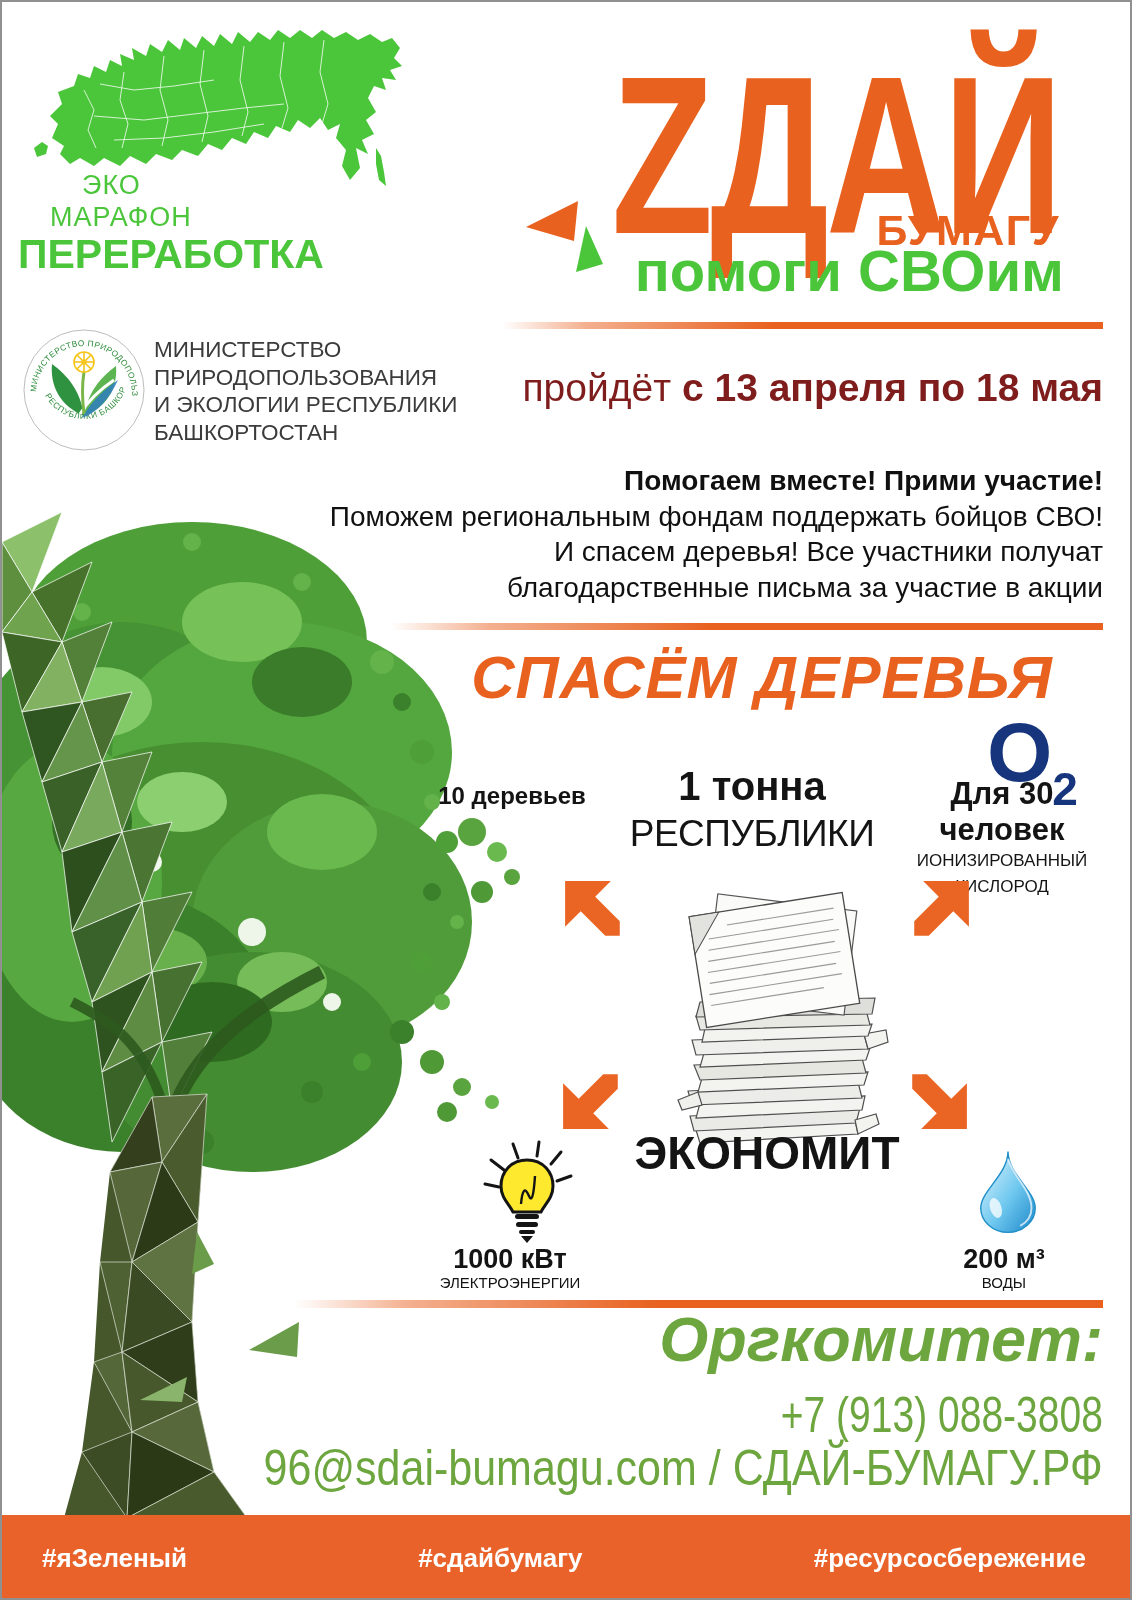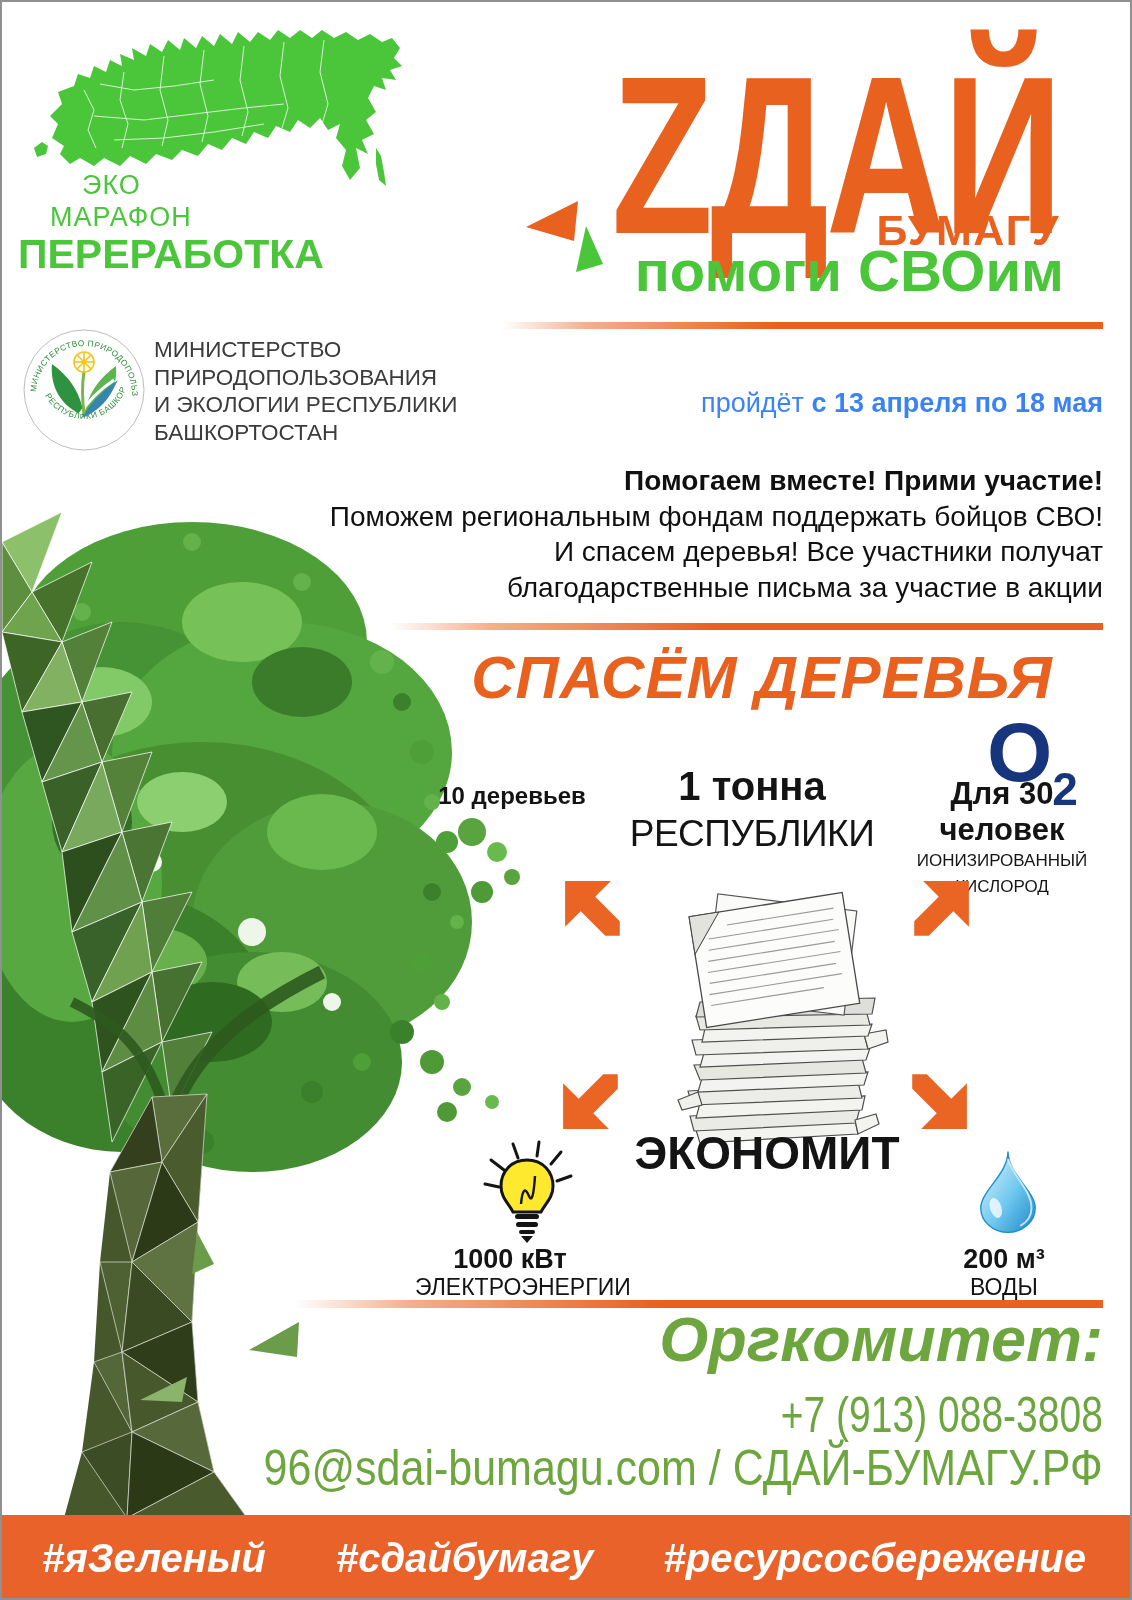--- a/index.html
+++ b/index.html
@@ -22,21 +22,21 @@
   }
   .zdai-sub{position:absolute;right:70px;top:191px;font-size:43px;font-weight:bold;letter-spacing:1.5px;color:var(--orange,#e8611f);line-height:1;margin-top:16px;}
   .tagline{position:absolute;right:66px;top:240px;font-size:58px;font-weight:bold;color:var(--bright-green,#4bc63b);line-height:1;}
   
   .divider{position:absolute;right:27px;background:linear-gradient(90deg,rgba(232,97,31,0) 0%,rgba(232,97,31,.5) 14%,var(--orange,#e8611f) 45%,var(--orange,#e8611f) 100%);}
   .d1{left:500px;top:320px;height:7px;}
   .d2{left:388px;top:621px;height:7px;}
   .d3{left:293px;top:1298px;height:8px;}
   
   .region-line{position:absolute;right:27px;top:331px;font-size:41px;font-weight:bold;color:var(--mid-green,#6da44f);line-height:1.15;}
-  .date-line{position:absolute;right:27px;top:386px;font-size:27px;color:#3b82f6;line-height:1.15;}
+  .date-line{position:absolute;right:27px;top:364px;font-size:39px;color:#7f1d1d;line-height:1.15;}
   .date-line .b{font-weight:bold;}
   .intro{position:absolute;right:27px;top:461px;text-align:right;font-size:28px;line-height:35.5px;color:#101010;}
   .intro .first{font-weight:bold;}
   
   .save-heading{position:absolute;left:440px;width:640px;top:646px;text-align:center;
     font-size:60px;font-weight:bold;font-style:italic;color:var(--orange,#e8611f);letter-spacing:1px;line-height:1;}
   .o2{position:absolute;left:985px;top:708px;color:var(--navy,#16357d);line-height:1;}
   .o2 .big{font-size:84px;font-weight:bold;}
   .o2 .sub{font-size:46px;font-weight:bold;display:inline-block;transform:translateY(24px);}
   .col-label{position:absolute;text-align:center;color:#141414;}
@@ -46,29 +46,29 @@
   .ton-col .v{font-size:40px;font-weight:bold;line-height:1.1;}
   .ton-col .l{font-size:37px;letter-spacing:-.5px;margin-top:5px;}
   .oxy-col{left:902px;width:196px;top:774px;}
   .oxy-col .v{font-size:31px;font-weight:bold;}
   .oxy-col .l{font-size:17px;line-height:25.5px;}
   .ekonomit{position:absolute;left:590px;width:350px;top:1128px;text-align:center;font-size:46px;font-weight:bold;color:#141414;line-height:1;}
   .res-col{position:absolute;text-align:center;color:#141414;}
   .energy-col{left:413px;width:190px;}
   .water-col{left:907px;width:190px;}
   .res-col .v{position:absolute;left:0;right:0;top:0;font-size:27px;font-weight:bold;}
-  .res-col .l{position:absolute;left:0;right:0;top:30px;font-size:23px;}
+  .res-col .l{position:absolute;left:0;right:0;top:30px;font-size:15px;}
   
   .committee-heading{position:absolute;right:27px;top:1306px;font-size:63px;font-weight:bold;font-style:italic;color:var(--committee-green,#6da63e);line-height:1;}
   .phone{position:absolute;right:27px;top:1388px;font-size:50px;color:var(--committee-green,#6da63e);line-height:1;transform:scaleX(.78);transform-origin:center right;}
   .email{position:absolute;right:27px;top:1441px;font-size:50px;color:var(--committee-green,#6da63e);line-height:1;transform:scaleX(.86);transform-origin:center right;}
   
   .hash-bar{position:absolute;left:0;right:0;top:1513px;height:87px;background:var(--bar-orange,#e8622a);
     display:flex;align-items:center;justify-content:space-between;padding:0 44px 0 40px;box-sizing:border-box;z-index:3;}
-  .hash-bar span{color:#fff;font-size:40px;font-weight:bold;font-style:italic;white-space:nowrap;}
+  .hash-bar span{color:#fff;font-size:26px;font-weight:bold;white-space:nowrap;}
   
   .tree-layer{position:absolute;left:0;top:500px;z-index:1;}
   .content{z-index:2;}
   svg{display:block;}
 </style>
 </head>
 <body>
 
 <div class="poster">
 

